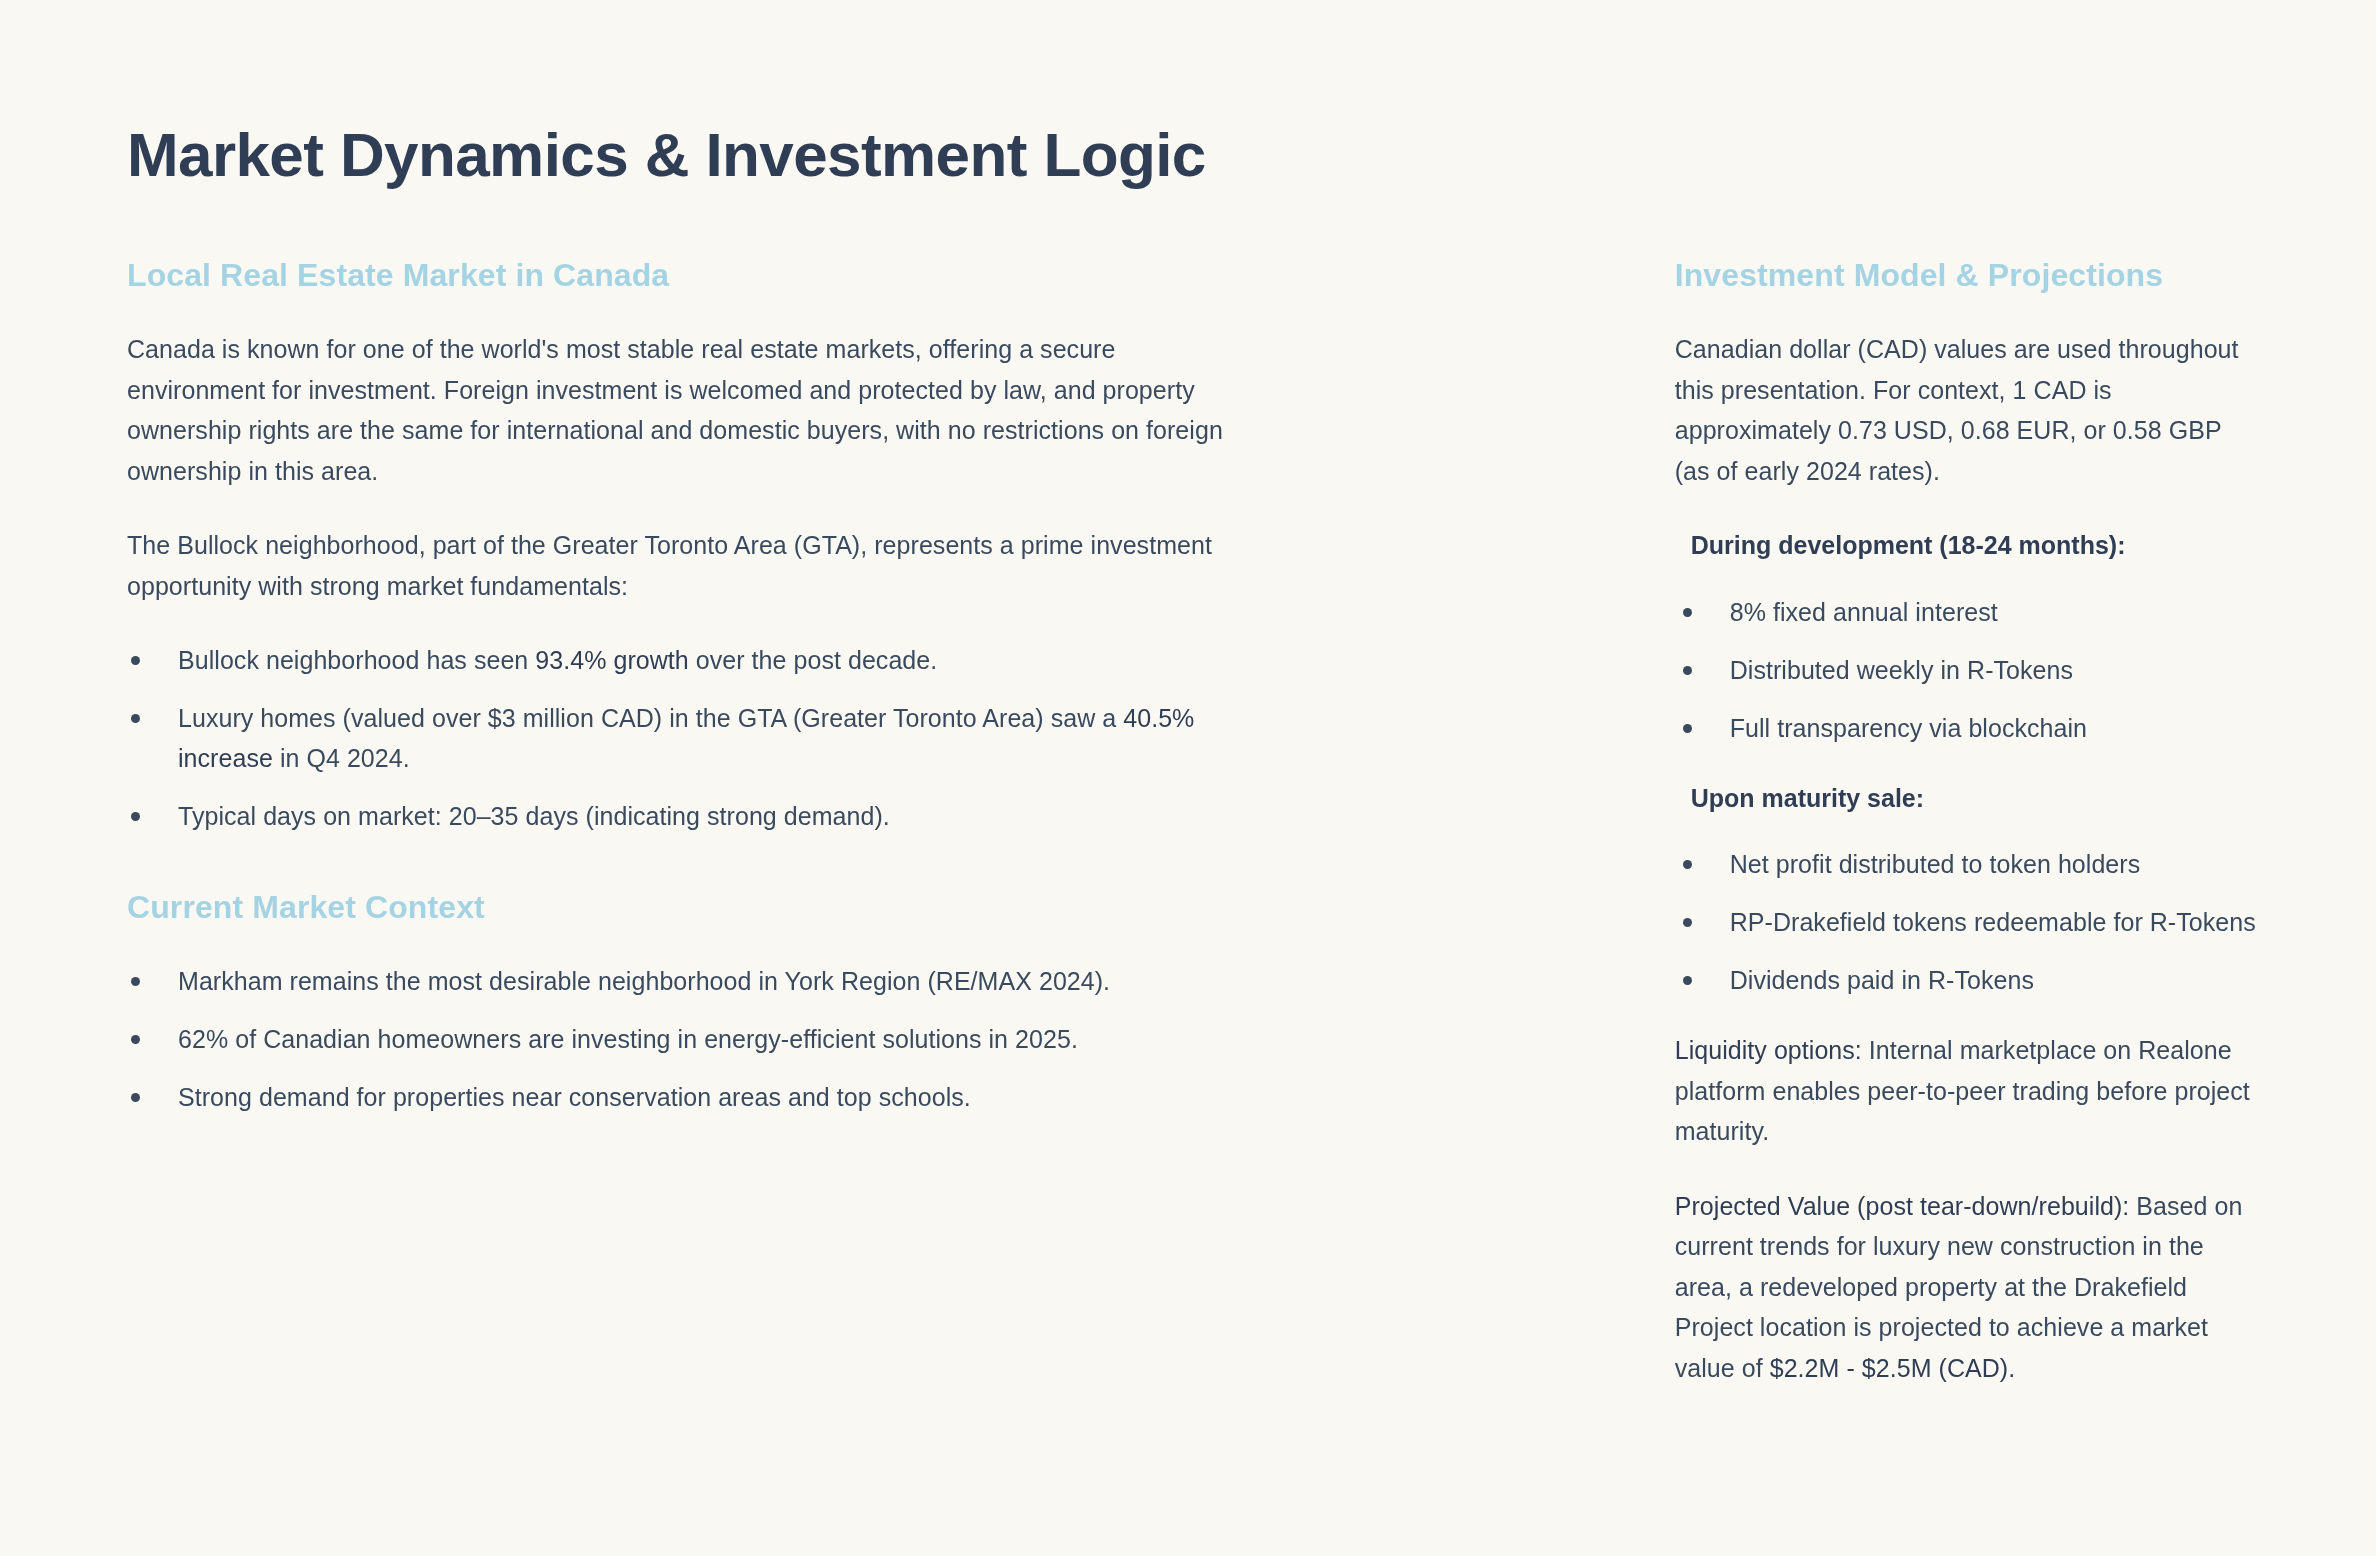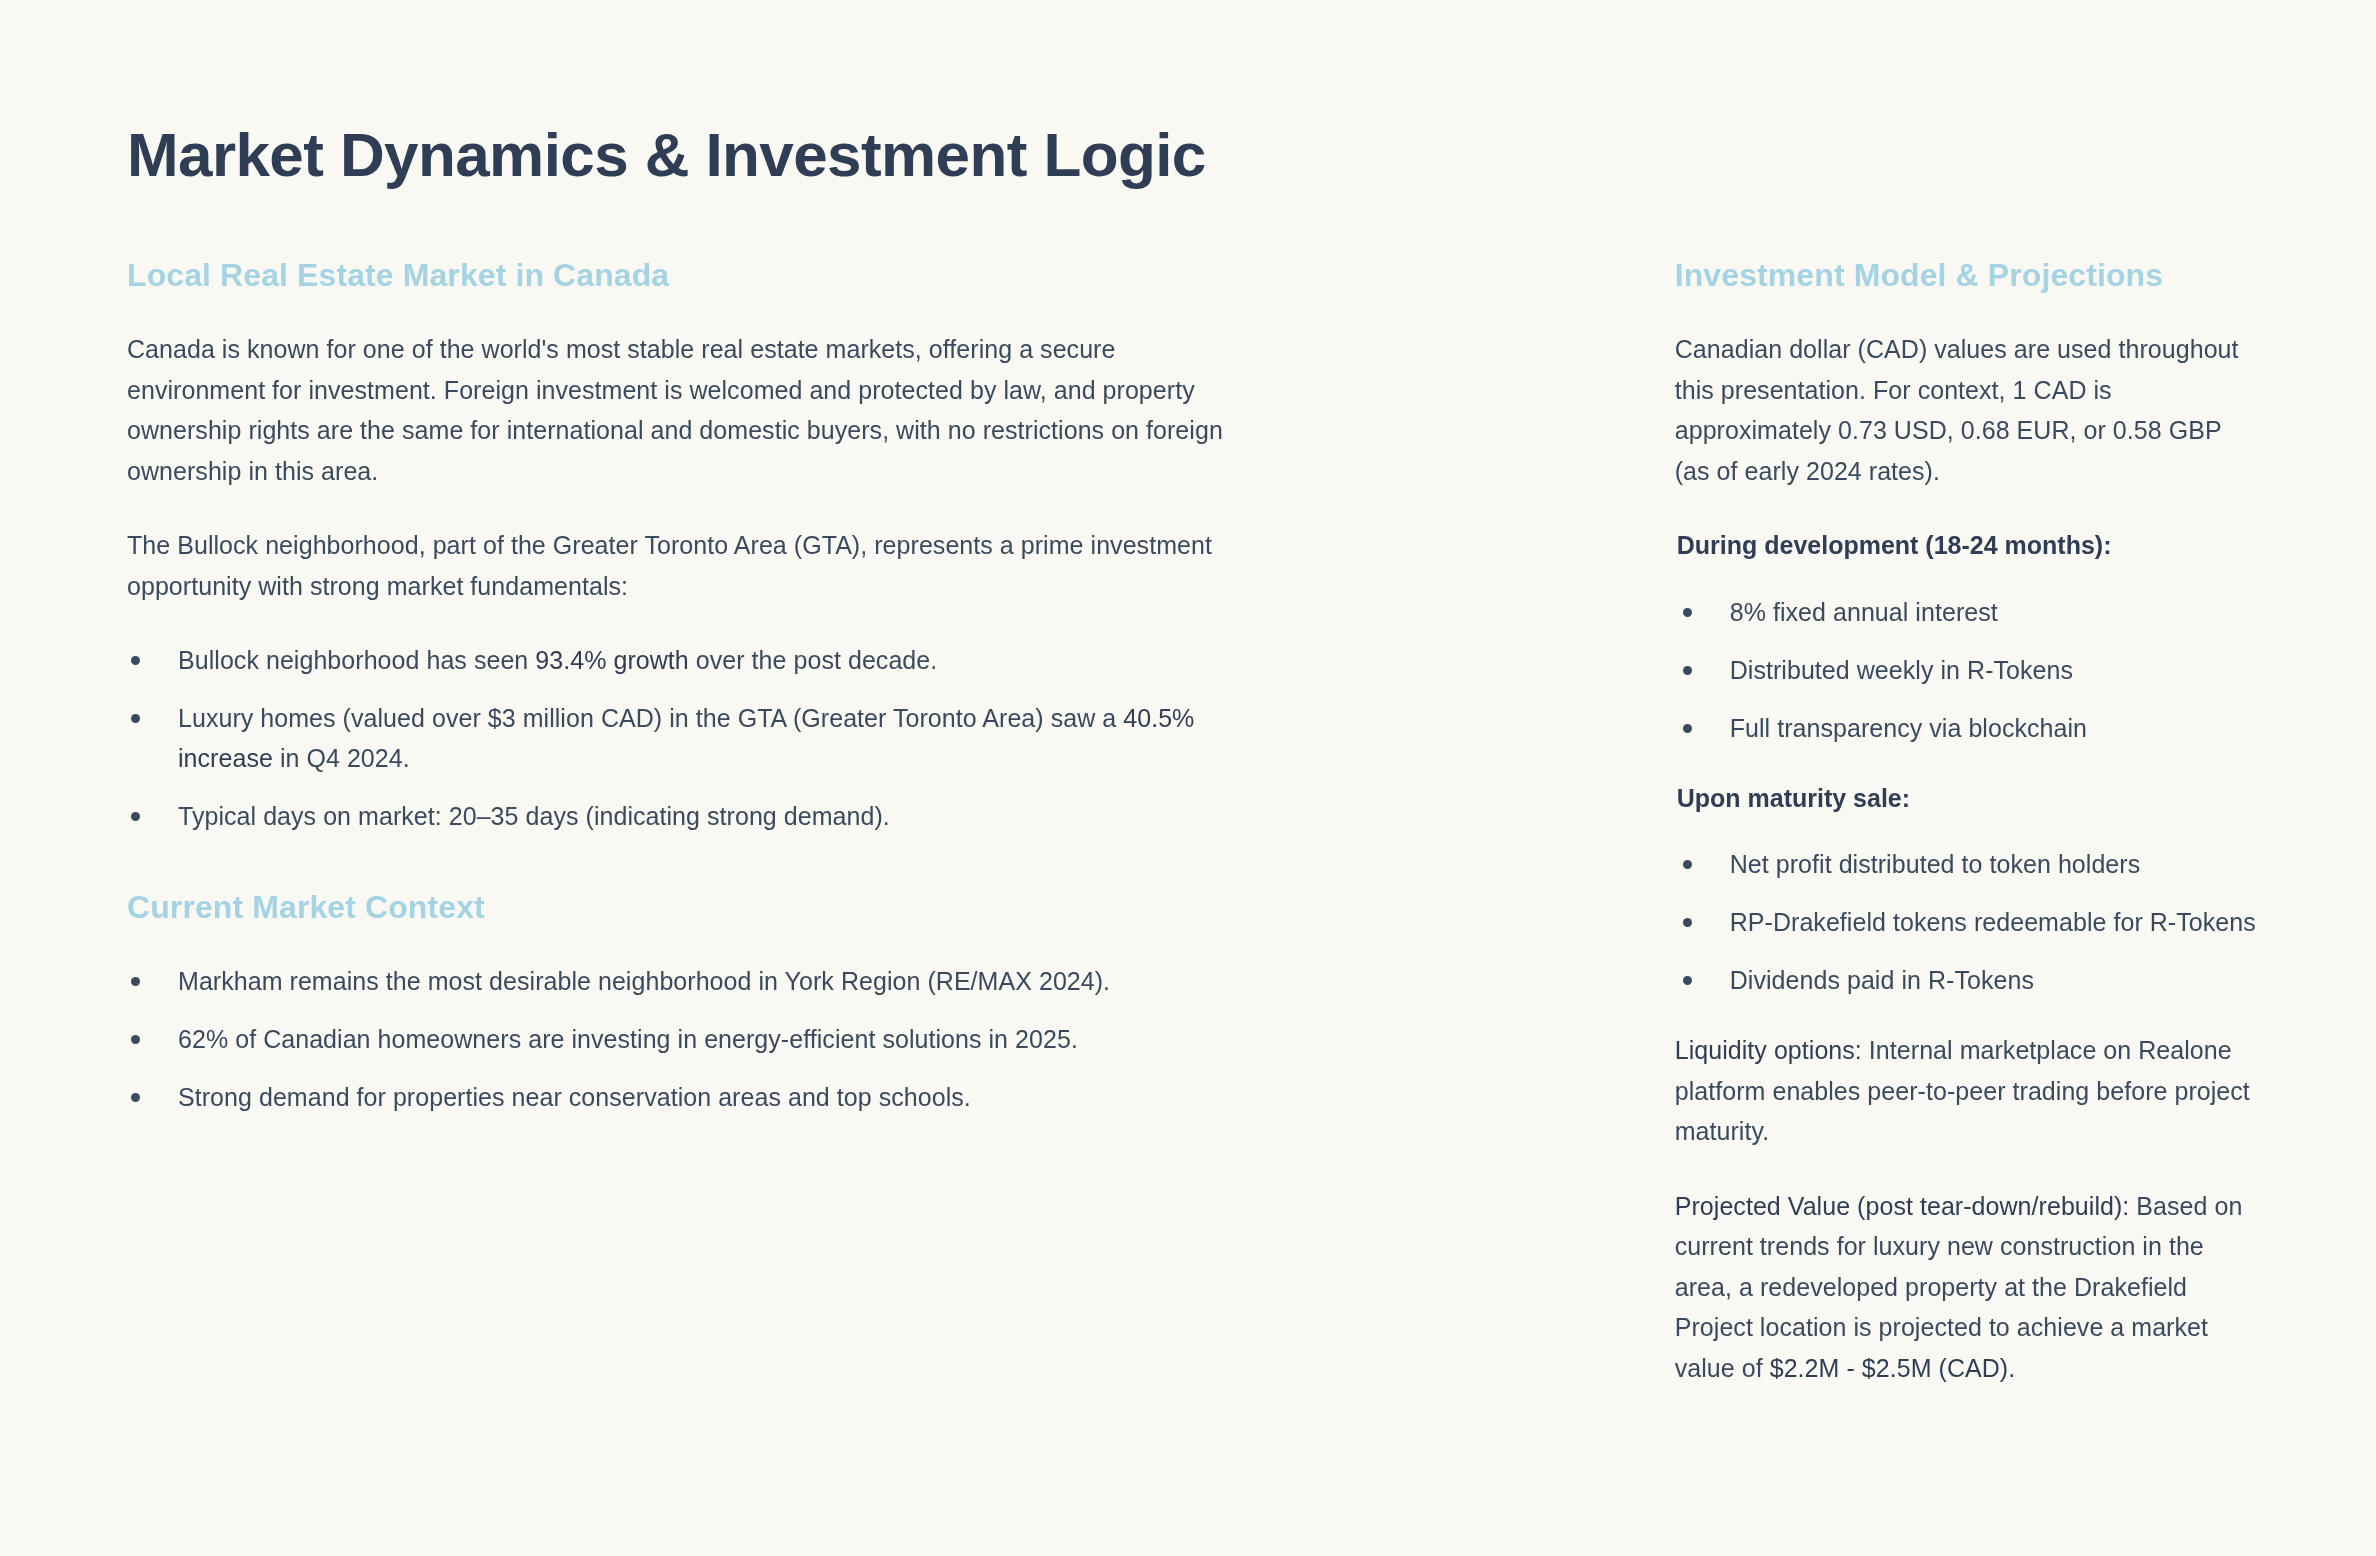--- a/index.html
+++ b/index.html
@@ -72,21 +72,21 @@
     letter-spacing: 0.05px;
   }
   p.body-text:last-child {
     margin-bottom: 12px;
   }
   p.lead-in {
     font-size: 25px;
     line-height: 1.62;
     color: #2f3d55;
     font-weight: 700;
-    margin: 0 0 26px 2px;
+    margin: 0 0 26px 16px;
   }
   ul.bullets {
     list-style: none;
     margin: 0 0 30px 0;
     padding: 0;
   }
   ul.bullets li {
     position: relative;
     font-size: 25px;
     line-height: 1.6;

